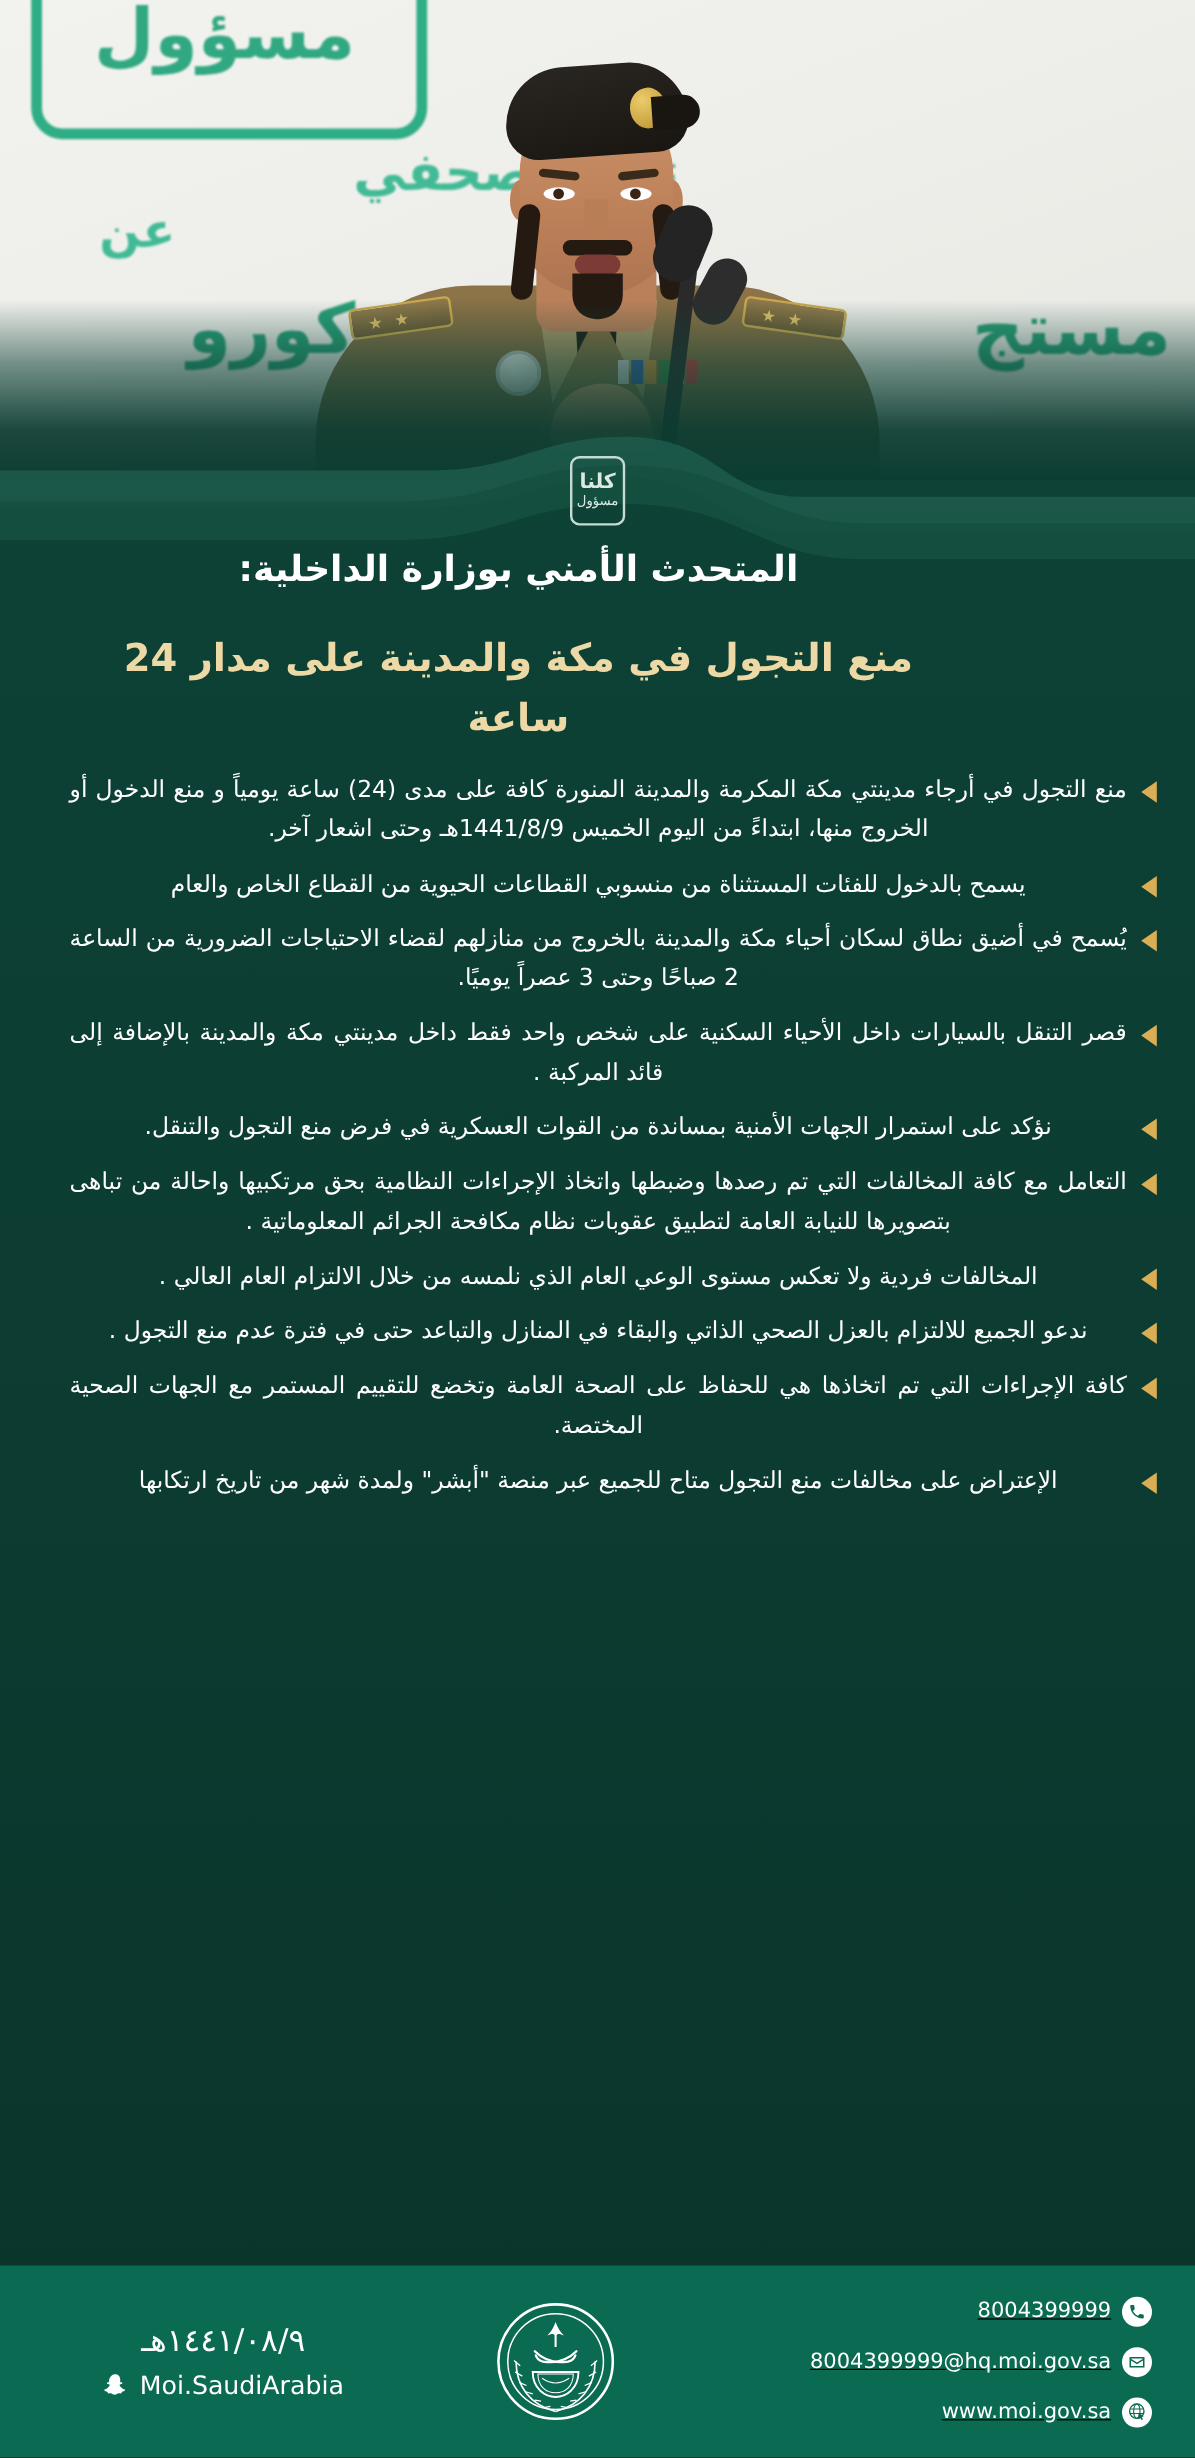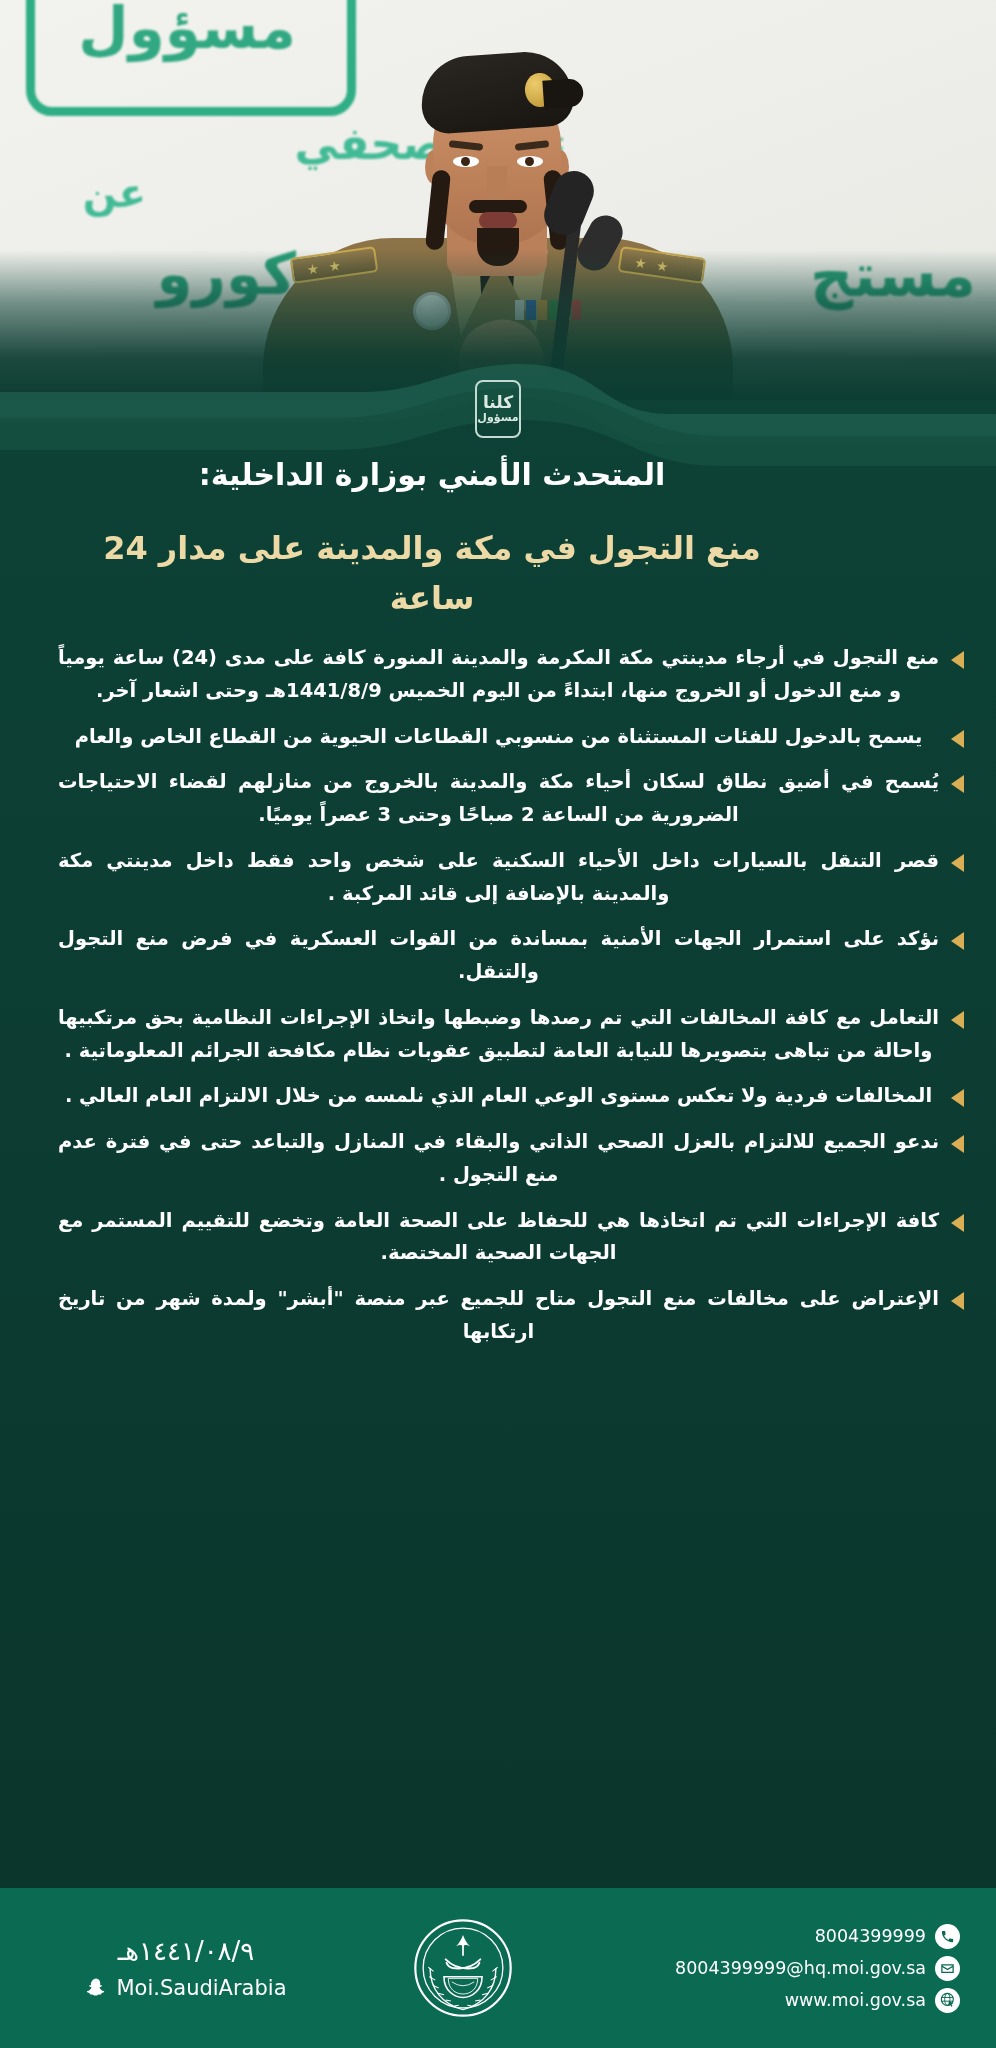--- a/index.html
+++ b/index.html
@@ -153,21 +153,21 @@
   .wave-band { position: absolute; top: 358px; left: 0; width: 996px; height: 120px; overflow: hidden; }
   .wave-band svg { display: block; }
 
   .seal-badge {
     position: absolute; top: 380px; left: 50%; transform: translateX(-50%);
     width: 46px; height: 58px; border: 2.5px solid #cfe3da; border-radius: 8px;
     display: flex; flex-direction: column; align-items: center; justify-content: center;
     color: #e7f2ec; line-height: 1.05; opacity: .95;
   }
   .seal-badge .l1 { font-size: 17px; font-weight: 700; }
-  .seal-badge .l2 { font-size: 11px; font-weight: 700; }
+  .seal-badge .l2 { font-size: 11px; font-weight: 400; }
 
   
   .title-block {
     position: absolute; top: 452px; left: 0; width: 864px;
     text-align: center; padding: 0 86px;
   }
   .title-line1 {
     color: #ffffff; font-size: 30px; font-weight: 700; line-height: 1.5;
     letter-spacing: .2px;
   }
@@ -191,38 +191,38 @@
     border-bottom: 9px solid transparent;
     border-right: 13px solid #d9ae55;
   }
   .bullet-text {
     flex: 1 1 auto;
     color: #ffffff;
     font-size: 19.5px;
     line-height: 1.68;
     text-align: justify;
     text-align-last: center;
-    font-weight: 700;
+    font-weight: 400;
     margin-left: 24px;
   }
 
   
   .footer {
     position: absolute; bottom: 0; left: 0; width: 996px; height: 160px;
     background: #0a6b52;
     display: flex; align-items: center; justify-content: space-between;
     padding: 0 36px;
   }
   .footer-left { text-align: center; color: #ffffff; width: 300px; }
   .footer-date { font-size: 26px; letter-spacing: 1px; margin-bottom: 10px; direction: rtl; text-align: center; }
   .footer-social { display: flex; align-items: center; justify-content: center; gap: 9px; direction: ltr; }
   .footer-social span.handle { font-size: 21px; }
   .snap-icon { width: 22px; height: 22px; display: block; }
   .footer-center { width: 170px; display: flex; justify-content: center; }
-  .footer-right { width: 370px; display: flex; flex-direction: column; align-items: flex-end; gap: 7px; direction: ltr; }
+  .footer-right { width: 370px; display: flex; flex-direction: column; align-items: flex-end; gap: 17px; direction: ltr; text-decoration: underline; }
   .contact-row { display: flex; align-items: center; gap: 9px; }
   .contact-row .txt { color: #ffffff; font-size: 17.5px; }
   .ci {
     width: 25px; height: 25px; border-radius: 50%; background: #ffffff;
     display: flex; align-items: center; justify-content: center; flex: 0 0 auto;
   }
   .ci svg { display: block; }
   .emblem { width: 104px; height: 104px; }
 </style>
 </head>

